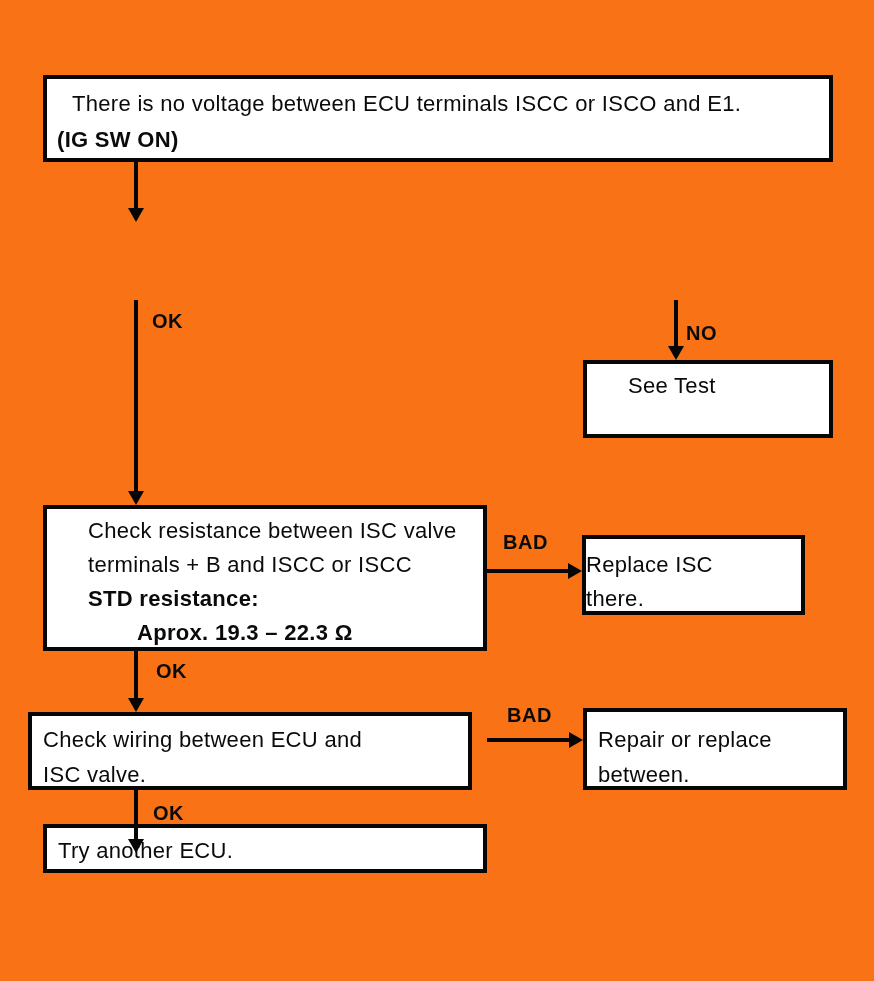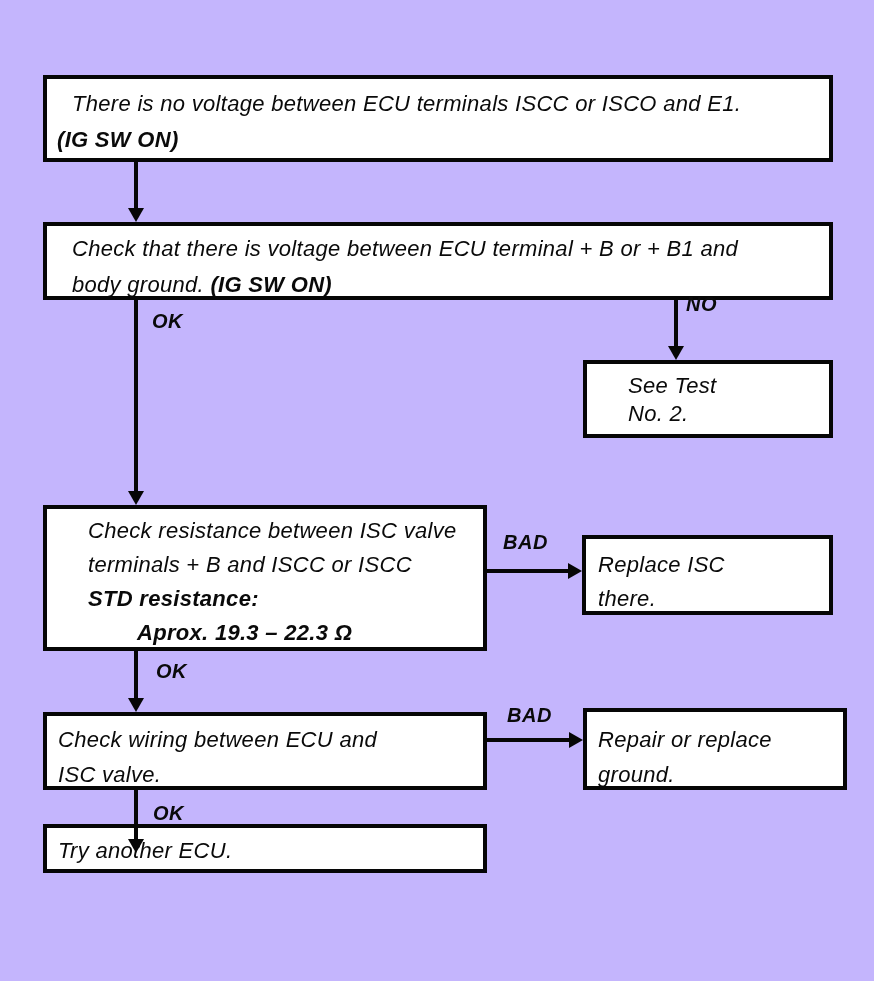--- a/index.html
+++ b/index.html
@@ -4,25 +4,24 @@
 <style>
   html, body {
     margin: 0;
     padding: 0;
     background: #ffffff;
   }
   .canvas {
     position: relative;
     width: 874px;
     height: 981px;
-    background: #c4b5fd;
+    background: #f97316;
     font-family: "Liberation Sans", sans-serif;
     color: #0a0a0a;
     overflow: hidden;
-    font-style: italic;
   }
   .box {
     position: absolute;
     box-sizing: border-box;
     border: 4px solid #060606;
     background: #ffffff;
     font-size: 22px;
     letter-spacing: 0.3px;
     line-height: 36px;
     overflow: hidden;
@@ -60,28 +59,28 @@
     border-left: 14px solid #060606;
   }
 
   
   #box-start        { left: 43px;  top: 75px;  width: 790px; height: 87px;  padding: 7px 8px 0 10px; }
   #box-start .indent{ margin-left: 15px; }
   #box-voltage      { left: 43px;  top: 222px; width: 790px; height: 78px;  padding: 5px 8px 0 25px; }
   #box-see-test     { left: 583px; top: 360px; width: 250px; height: 78px;  padding: 8px 24px 0 41px; line-height: 28px; }
   #box-resistance   { left: 43px;  top: 505px; width: 444px; height: 146px; padding: 5px 10px 0 41px; line-height: 34px; }
   #box-resistance .indent { margin-left: 49px; }
-  #box-replace      { left: 582px; top: 535px; width: 251px; height: 80px;  padding: 9px 8px 0 12px; line-height: 34px; }
-  #box-wiring       { left: 43px;  top: 712px; width: 444px; height: 78px;  padding: 6px 8px 0 11px; line-height: 35px; }
+  #box-replace      { left: 582px; top: 535px; width: 223px; height: 80px;  padding: 9px 8px 0 0; line-height: 34px; }
+  #box-wiring       { left: 28px;  top: 712px; width: 444px; height: 78px;  padding: 6px 8px 0 11px; line-height: 35px; }
   #box-repair       { left: 583px; top: 708px; width: 264px; height: 82px;  padding: 10px 8px 0 11px; line-height: 35px; }
   #box-try-ecu      { left: 43px;  top: 824px; width: 444px; height: 49px;  padding: 5px 8px 0 11px; line-height: 35px; }
 
   
   #lbl-ok-1  { left: 152px; top: 310px; }
-  #lbl-no-1  { left: 686px; top: 293px; }
+  #lbl-no-1  { left: 686px; top: 322px; }
   #lbl-bad-1 { left: 503px; top: 531px; }
   #lbl-ok-2  { left: 156px; top: 660px; }
   #lbl-bad-2 { left: 507px; top: 704px; }
   #lbl-ok-3  { left: 153px; top: 802px; }
 
   
   #ln-start-voltage   { left: 134px; top: 162px; height: 48px; }
   #ah-start-voltage   { left: 128px; top: 208px; }
   #ln-voltage-resist  { left: 134px; top: 300px; height: 192px; }
   #ah-voltage-resist  { left: 128px; top: 491px; }
@@ -99,28 +98,23 @@
 </head>
 <body>
 
 <div class="canvas">
 
   <div class="box" id="box-start">
     <div class="indent">There is no voltage between ECU terminals ISCC or ISCO and E1.</div>
     <div class="bold">(IG SW ON)</div>
   </div>
 
-  <div class="box" id="box-voltage">
-    <div>Check that there is voltage between ECU terminal + B or + B1 and</div>
-    <div><span>body ground. </span><span class="bold">(IG SW ON)</span></div>
-  </div>
 
   <div class="box" id="box-see-test">
     <div>See Test</div>
-    <div>No. 2.</div>
   </div>
 
   <div class="box" id="box-resistance">
     <div>Check resistance between ISC valve</div>
     <div>terminals + B and ISCC or ISCC</div>
     <div class="bold">STD resistance:</div>
     <div class="bold indent">Aprox. 19.3 – 22.3 Ω</div>
   </div>
 
   <div class="box" id="box-replace">
@@ -128,21 +122,21 @@
     <div>there.</div>
   </div>
 
   <div class="box" id="box-wiring">
     <div>Check wiring between ECU and</div>
     <div>ISC valve.</div>
   </div>
 
   <div class="box" id="box-repair">
     <div>Repair or replace</div>
-    <div>ground.</div>
+    <div>between.</div>
   </div>
 
   <div class="box" id="box-try-ecu">
     <div>Try another ECU.</div>
   </div>
 
   <div class="vline" id="ln-start-voltage"></div>
   <div class="arrow-down" id="ah-start-voltage"></div>
 
   <div class="vline" id="ln-voltage-resist"></div>

